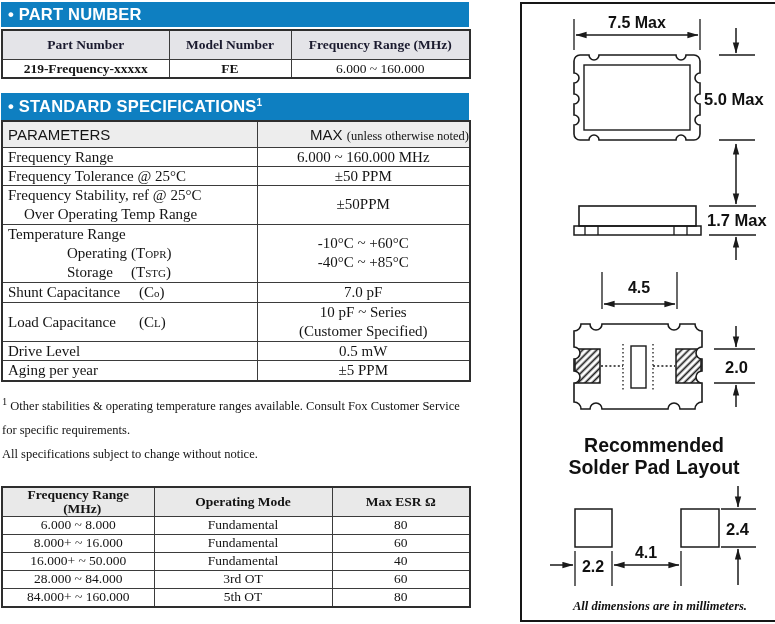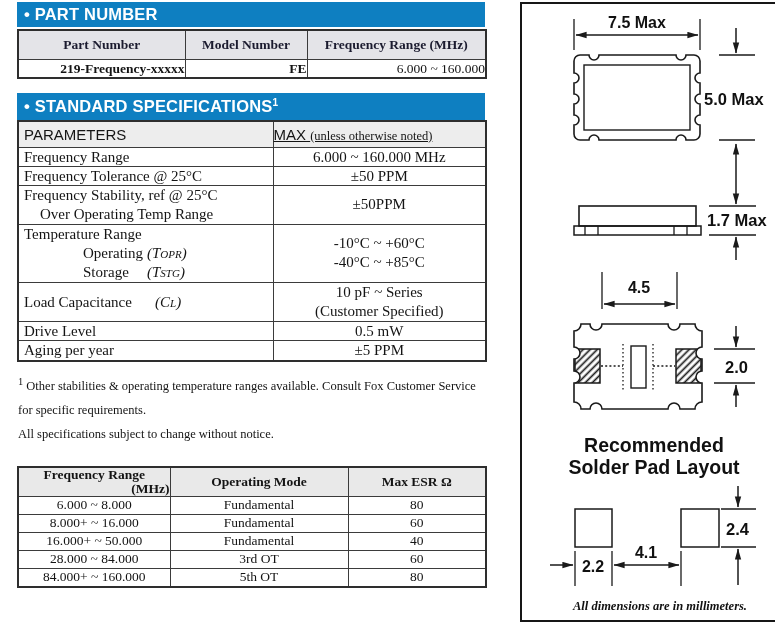--- a/index.html
+++ b/index.html
@@ -1,55 +1,55 @@
 <!DOCTYPE html>
 <html><head>
 <meta charset="utf-8">
 <style>
   html,body{margin:0;padding:0;}
   body{width:775px;height:624px;position:relative;background:#ffffff;overflow:hidden;
        font-family:"Liberation Serif",serif;color:#141414;}
-  .left{position:absolute;left:17px;top:2px;width:468px;}
+  .left{position:absolute;left:1px;top:2px;width:468px;}
   .bar{height:25px;background:#0e7fc1;color:#fff;
        font-family:"Liberation Sans",sans-serif;font-weight:bold;font-size:16.5px;
        line-height:25px;padding-left:7px;box-sizing:border-box;letter-spacing:.2px;}
   .bar2{margin-top:14px;height:27px;line-height:27px;}
   .bar sup{font-size:10px;line-height:0;}
   table{border-collapse:collapse;width:468px;table-layout:fixed;background:#fff;}
   table{border:2px solid #2e2e2e;}
   th,td{border:1.5px solid #3b3b3b;padding:0;}
   
   .part-table{margin-top:2px;}
   .part-table th{background:#e4e4e8;color:#1b1b2f;font-size:13.5px;height:28px;text-align:center;font-weight:bold;}
-  .part-table td{font-size:13.5px;height:17px;text-align:right;}
+  .part-table td{font-size:13.5px;height:17px;text-align:center;}
   .bold{font-weight:bold;}
   
   .spec-table td{font-size:15px;vertical-align:middle;}
   .spec-table tr.hdr td{background:#ededed;height:25px;}
   .ph{font-family:"Liberation Sans",sans-serif;font-size:14.5px;padding-left:5px;}
-  .mh{text-align:left;font-family:"Liberation Sans",sans-serif;font-size:14.5px;text-decoration:underline;}
+  .mh{text-align:right;font-family:"Liberation Sans",sans-serif;font-size:14.5px;}
   .mh .note{font-family:"Liberation Serif",serif;font-size:12.5px;}
   .r19{height:19px;} .r20{height:20px;} .r38{height:38px;} .r58{height:58px;}
   .lab{padding-left:5px;}
   .val{text-align:center;}
   .vt{vertical-align:top;} .vb{vertical-align:bottom;padding-bottom:1px;}
   .ln{line-height:19px;position:relative;}
   .ind2{padding-left:16px;}
   .ind{padding-left:59px;}
-  .sym{position:absolute;top:0;left:123px;white-space:nowrap;font-style:italic;}
+  .sym{position:absolute;top:0;left:123px;white-space:nowrap;}
   .sym.s2{left:131px;}
   .sc{font-size:11px;}
   
   .foot{margin:8px 0 0 1px;font-size:12.5px;line-height:24px;width:467px;}
   .foot p{margin:0;}
   
   .esr-table{margin-top:20px;}
   .esr-table th{background:#e9e9e9;font-size:13.5px;font-weight:bold;height:28px;
                 text-align:center;line-height:14px;vertical-align:middle;}
-  .esr-table th .mhz{text-align:right;padding-left:8px;}
+  .esr-table th .mhz{text-align:center;padding-left:8px;}
   .esr-table td{font-size:13.5px;height:17px;text-align:center;}
   
   .panel{position:absolute;left:520px;top:2px;width:264px;height:620px;
          border:2.5px solid #161616;box-sizing:border-box;background:#fff;}
   .panel svg{display:block;}
   .dtxt{font-family:"Liberation Sans",sans-serif;font-weight:bold;fill:#111;}
   .ntxt{font-family:"Liberation Serif",serif;font-weight:bold;font-style:italic;fill:#111;}
 </style>
 </head>
 <body>
@@ -123,20 +123,29 @@
         </div>
         <div class="ln ind">
           <span>Storage</span>
           <span class="sym"><span>(T</span><span class="sc">STG</span><span>)</span></span>
         </div>
       </td>
       <td class="val vb">
         <div class="ln">-10°C ~ +60°C</div>
         <div class="ln">-40°C ~ +85°C</div>
       </td>
+    </tr>
+    <tr class="r19">
+      <td class="lab">
+        <div class="ln">
+          <span>Shunt Capacitance</span>
+          <span class="sym s2"><span>(C</span><span class="sc">o</span><span>)</span></span>
+        </div>
+      </td>
+      <td class="val">7.0 pF</td>
     </tr>
     <tr class="r38">
       <td class="lab vt">
         <div class="ln">
           <span>Load Capacitance</span>
           <span class="sym s2"><span>(C</span><span class="sc">L</span><span>)</span></span>
         </div>
       </td>
       <td class="val">
         <div class="ln">10 pF ~ Series</div>

